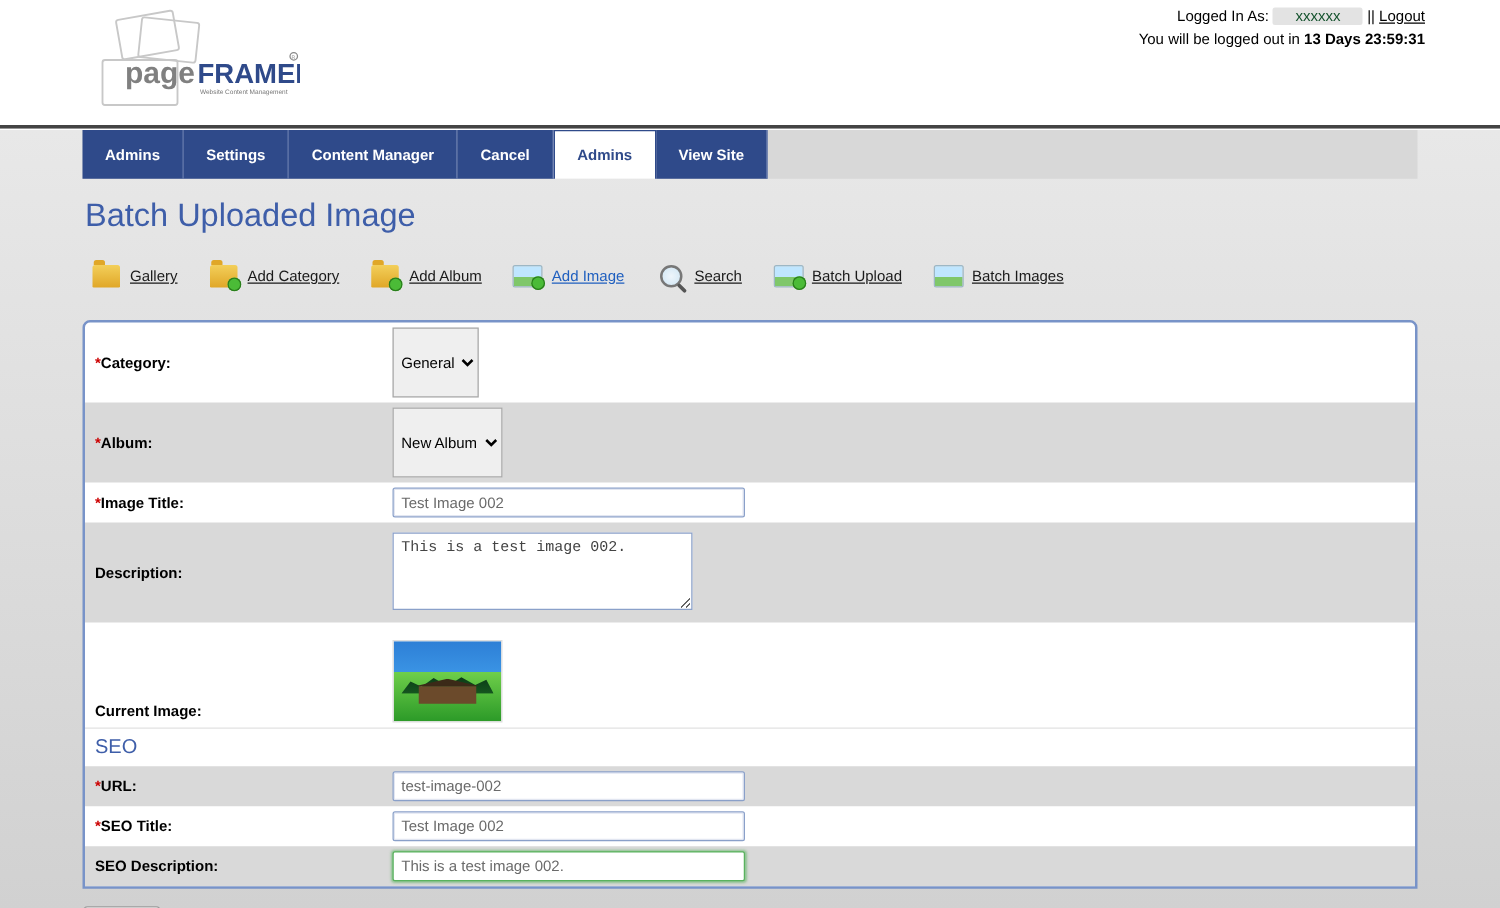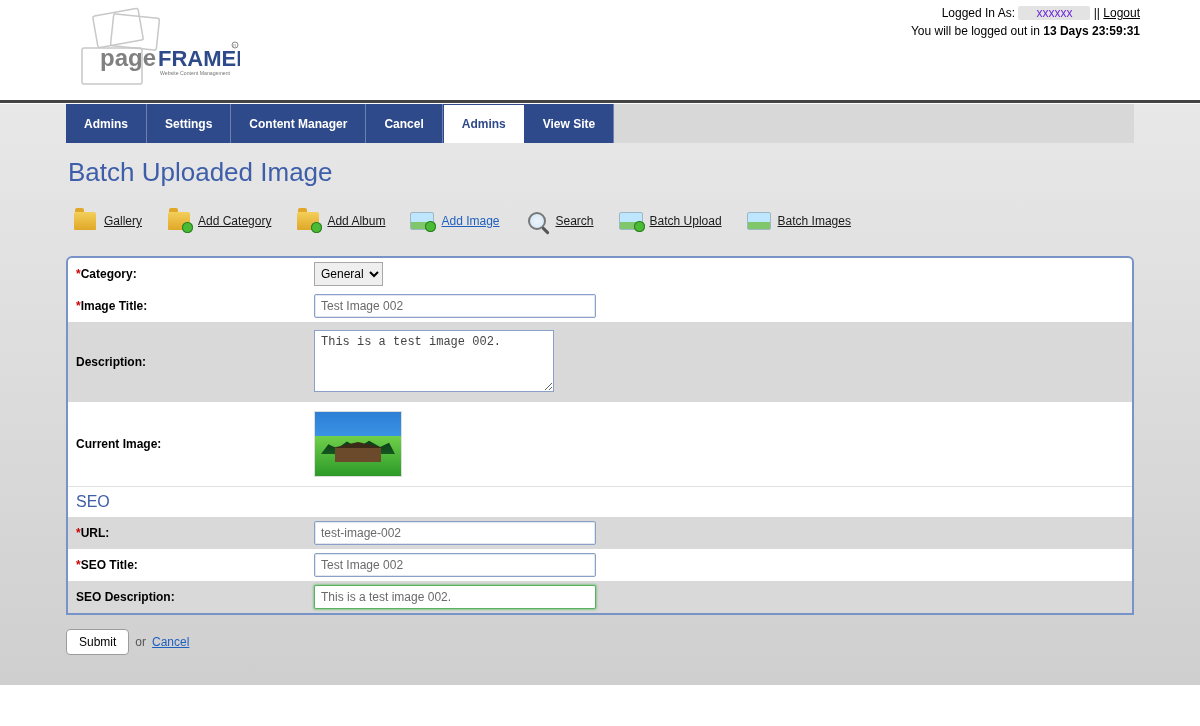--- a/index.html
+++ b/index.html
@@ -7,21 +7,21 @@
   .page { width: 1200px; margin: 0 auto; }
   .topbar { display:flex; padding: 6px 60px 0 60px; height:100px; position:relative; }
   .logo { width: 180px; height: 85px; display:flex; align-items:center; }
   .logo svg { width:100%; height:100%; }
   .welcome-block { position:absolute; left: 310px; top:6px; }
   .welcome-line { font-weight:bold; }
   .welcome-line .wname { text-decoration: underline; }
   .welcome-line .wblur { background:#e6e6e6; color:#e6e6e6; padding:0 14px; border-radius:2px; }
   .date-line { font-weight:bold; margin-top:4px; }
   .login-block { position:absolute; right:60px; top:6px; text-align:right; }
-  .login-line .lblur { background:#e3e3e3; color:#6d28d9; padding:0 18px; border-radius:2px; }
+  .login-line .lblur { background:#e3e3e3; color:#14532d; padding:0 18px; border-radius:2px; }
   .login-line a { color:#000; text-decoration: underline; }
   .timeout-line { margin-top:4px; }
   .timeout-line .bold { font-weight:bold; }
   .hrule { height:3px; background:#444; margin-top:0; }
   .body-area { background: linear-gradient(#e8e8e8, #cfcfcf); padding-bottom:30px; border-top:1px solid #fff; }
   .inner { margin: 0 66px; }
   .navbar { display:flex; height:39px; margin-top:0; background:#d8d8d8; }
   .navtab { background:#2f4a8a; color:#fff; font-weight:bold; font-size:12px; padding:0 18px; display:flex; align-items:center; border-right:1px solid #6b7fb0; cursor:pointer; }
   .navtab:first-child { border-left:0; }
   .navtab.active { background:#fff; color:#2f4a8a; border:1px solid #2f4a8a; border-bottom:0; }
@@ -40,21 +40,21 @@
   .folder-plus .cross::after, .pic-plus .cross::after { top:3px; left:0; height:1.5px; width:7px; }
   .pic { width:24px; height:18px; background:linear-gradient(#bfe6ff 55%, #7fc76a 55%); border:1px solid #9db7c4; border-radius:2px; position:relative; }
   .mag { width:18px; height:18px; border:2px solid #777; border-radius:50%; position:relative; background:radial-gradient(#eef5fb,#cfe5f3); }
   .mag::after { content:""; position:absolute; width:9px; height:3px; background:#555; transform:rotate(45deg); bottom:-4px; right:-6px; border-radius:2px; }
   .form-wrap { border:2px solid #7893c8; border-radius:6px 6px 0 0; overflow:hidden; background:#fff; }
   .frow { display:flex; align-items:center; min-height:28px; }
   .frow.alt { background:#d9d9d9; }
   .frow .label { width:240px; padding:6px 8px; font-weight:bold; font-size:12px; }
   .frow .label .req { color:#c00; }
   .frow .field { flex:1; padding:4px 6px; }
-  select { background:#efefef; border:1px solid #a8a8a8; font-size:12px; padding:3px 2px; }
+  select { background:#efefef; border:1px solid #a8a8a8; font-size:12px; padding:19px 2px; }
   input[type=text] { width:282px; border:1px solid #8aa0c9; background:#fff; font-size:12px; padding:4px 6px; color:#6a6a6a; border-radius:2px; box-shadow: inset 0 0 0 1px rgba(60,90,160,0.15); }
   textarea { width:240px; height:62px; border:1px solid #8aa0c9; background:#fff; font-family: "Courier New", monospace; font-size:12px; padding:4px 6px; color:#444; resize: both; }
   .tall { min-height:80px; }
   .current-img { width:88px; height:66px; background:linear-gradient(#2d7fd6 0%, #3a93e4 38%, #6fcf4a 38%, #2c9a28 100%); border:1px solid #ddd; position:relative; }
   .current-img::before { content:""; position:absolute; left:6px; right:6px; top:28px; height:14px; background:linear-gradient(#0b3a17,#15561f); clip-path: polygon(0 100%, 10% 30%, 22% 60%, 35% 10%, 50% 55%, 65% 5%, 80% 50%, 92% 20%, 100% 100%); }
   .current-img .house { position:absolute; left:20px; top:36px; width:46px; height:14px; background:#6b4a2b; }
   .current-img .house::before { content:""; position:absolute; top:-6px; left:-3px; right:-3px; height:6px; background:#3b2a18; clip-path: polygon(0 100%, 50% 0, 100% 100%); }
   .seo-head { background:#fff; padding:6px 8px; color:#3e5ea9; font-size:16px; border-top:1px solid #e2e2e2; }
   input.seo-active { border:1px solid #59b25e; box-shadow: 0 0 2px 1px rgba(90,180,95,0.6); }
   .actions { display:flex; align-items:center; gap:6px; margin:14px 0 0 0; }
@@ -163,33 +163,41 @@
 
       <div class="form-wrap">
         <div class="frow">
           <div class="label"><span class="req">*</span><span>Category:</span></div>
           <div class="field">
             <select>
               <option>General</option>
             </select>
           </div>
         </div>
+        <div class="frow alt">
+          <div class="label"><span class="req">*</span><span>Album:</span></div>
+          <div class="field">
+            <select>
+              <option>New Album</option>
+            </select>
+          </div>
+        </div>
         <div class="frow">
           <div class="label"><span class="req">*</span><span>Image Title:</span></div>
           <div class="field">
             <input type="text" value="Test Image 002" style="">
           </div>
         </div>
         <div class="frow alt tall">
           <div class="label"><span>Description:</span></div>
           <div class="field">
             <textarea style="">This is a test image 002.</textarea>
           </div>
         </div>
-        <div class="frow tall" style="min-height:84px;">
+        <div class="frow tall" style="min-height:84px;align-items:flex-end;">
           <div class="label"><span>Current Image:</span></div>
           <div class="field">
             <div class="current-img">
                 <span class="house"></span>
               </div>
           </div>
         </div>
         <div class="seo-head">SEO</div>
         <div class="frow alt">
           <div class="label"><span class="req">*</span><span>URL:</span></div>

